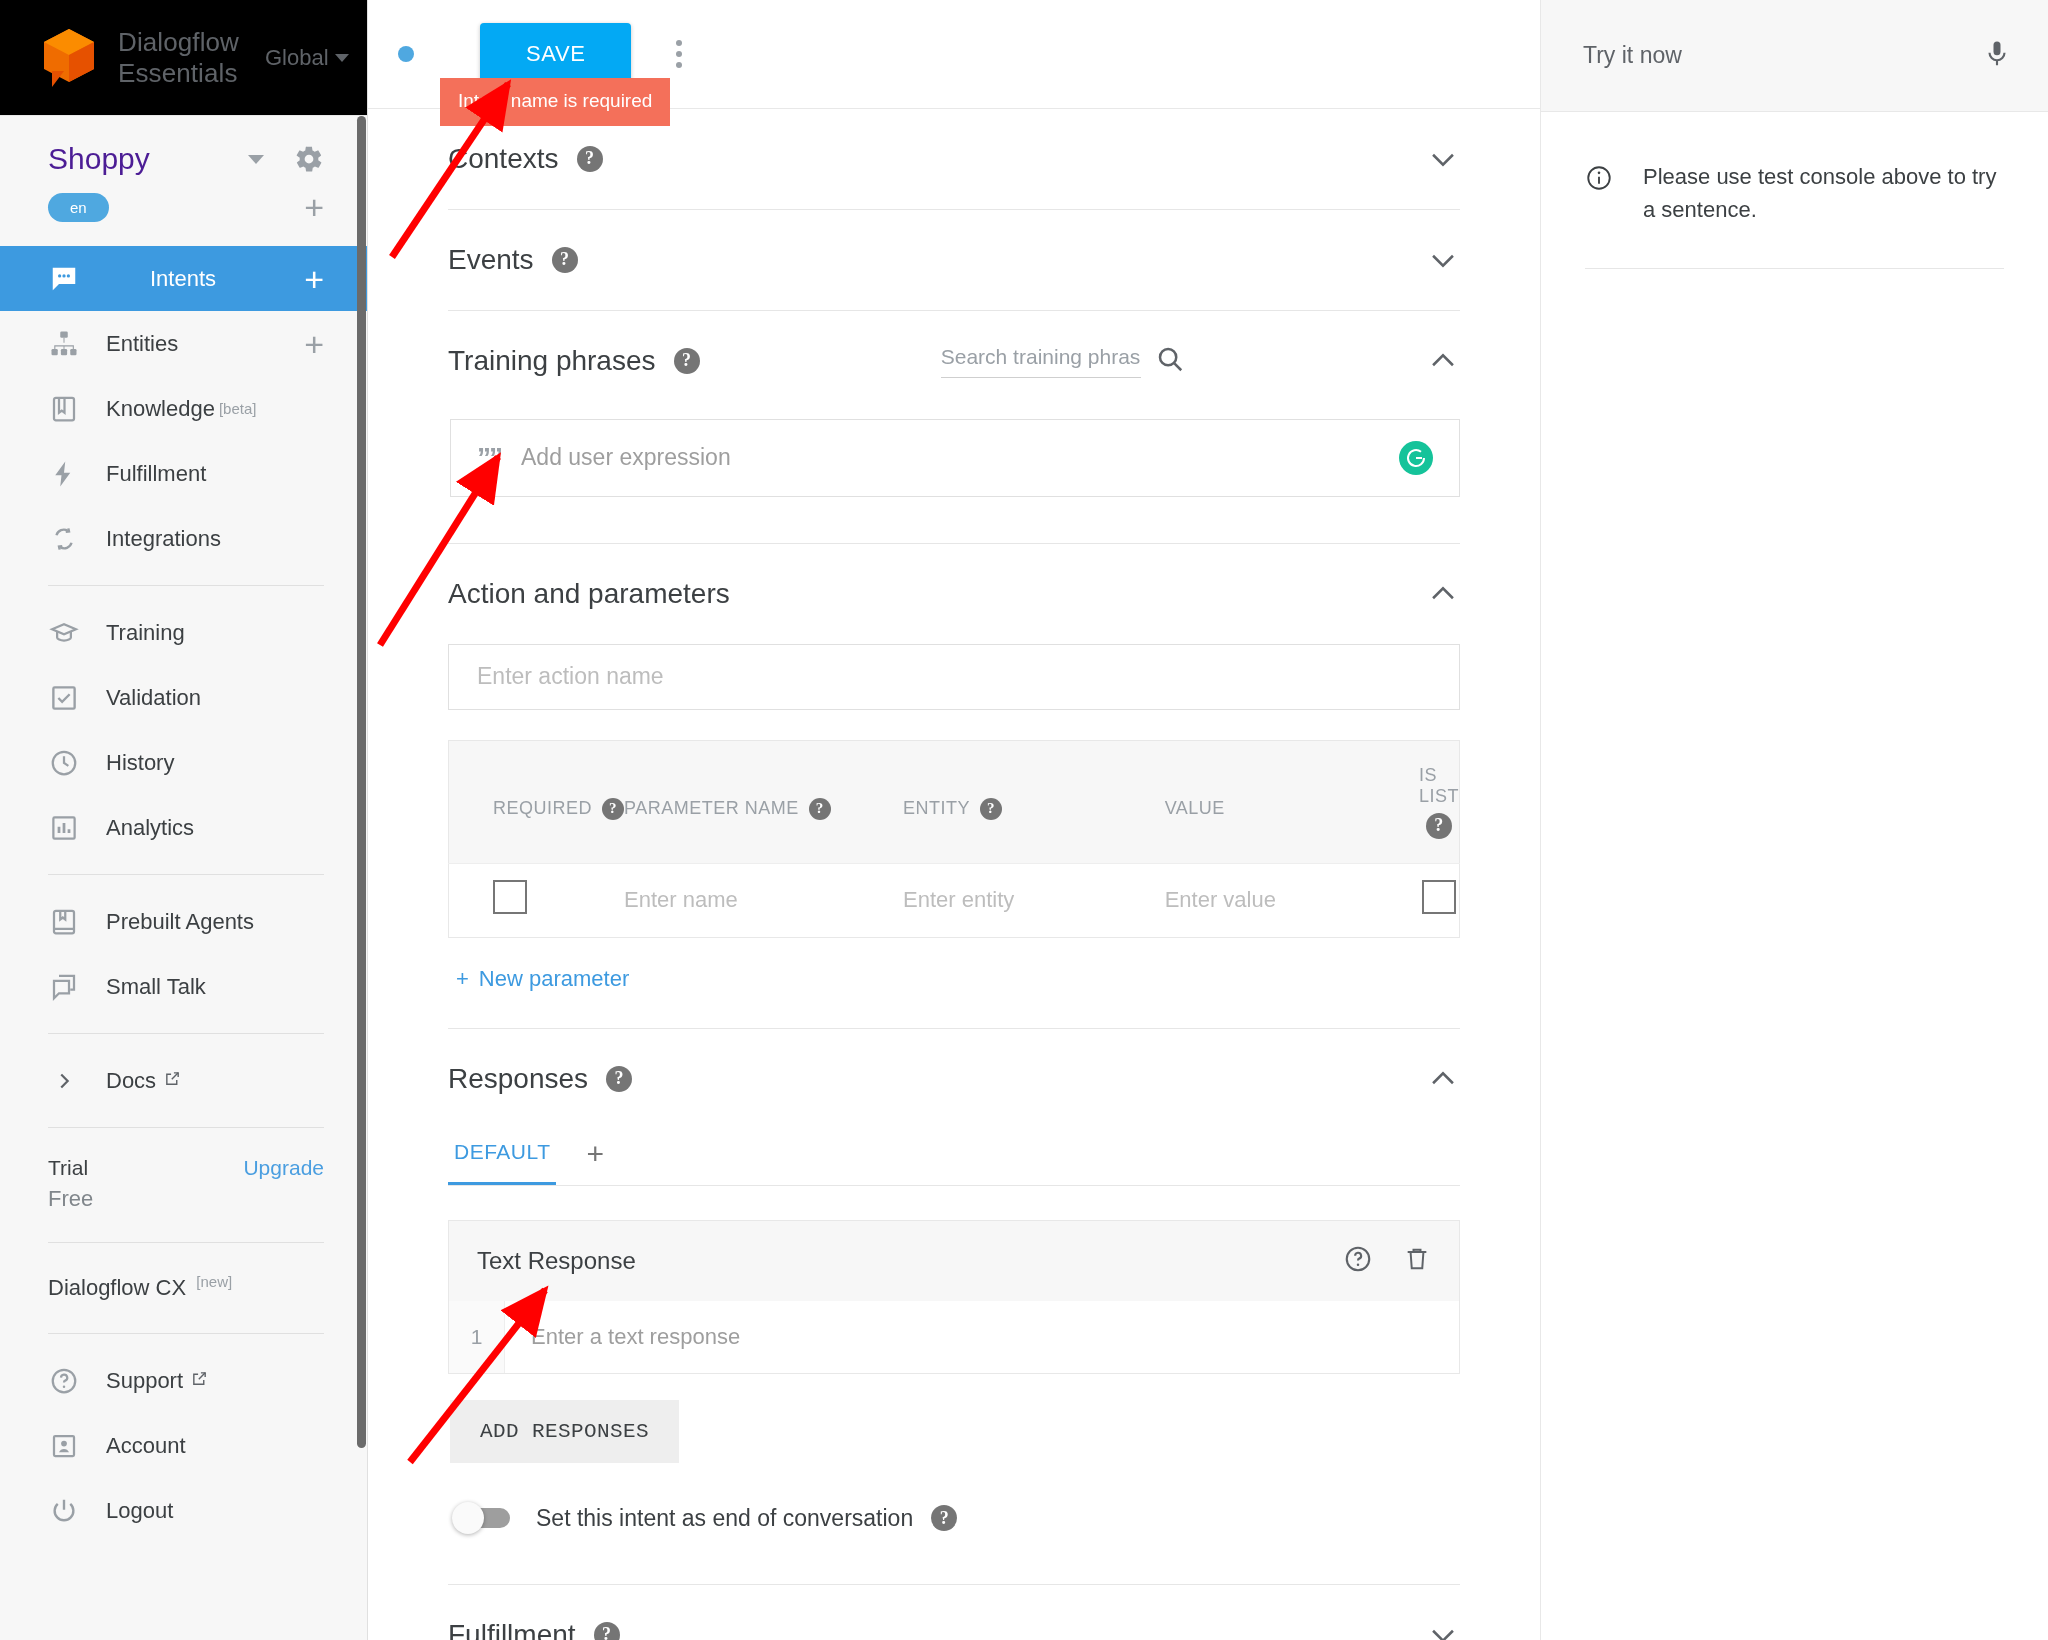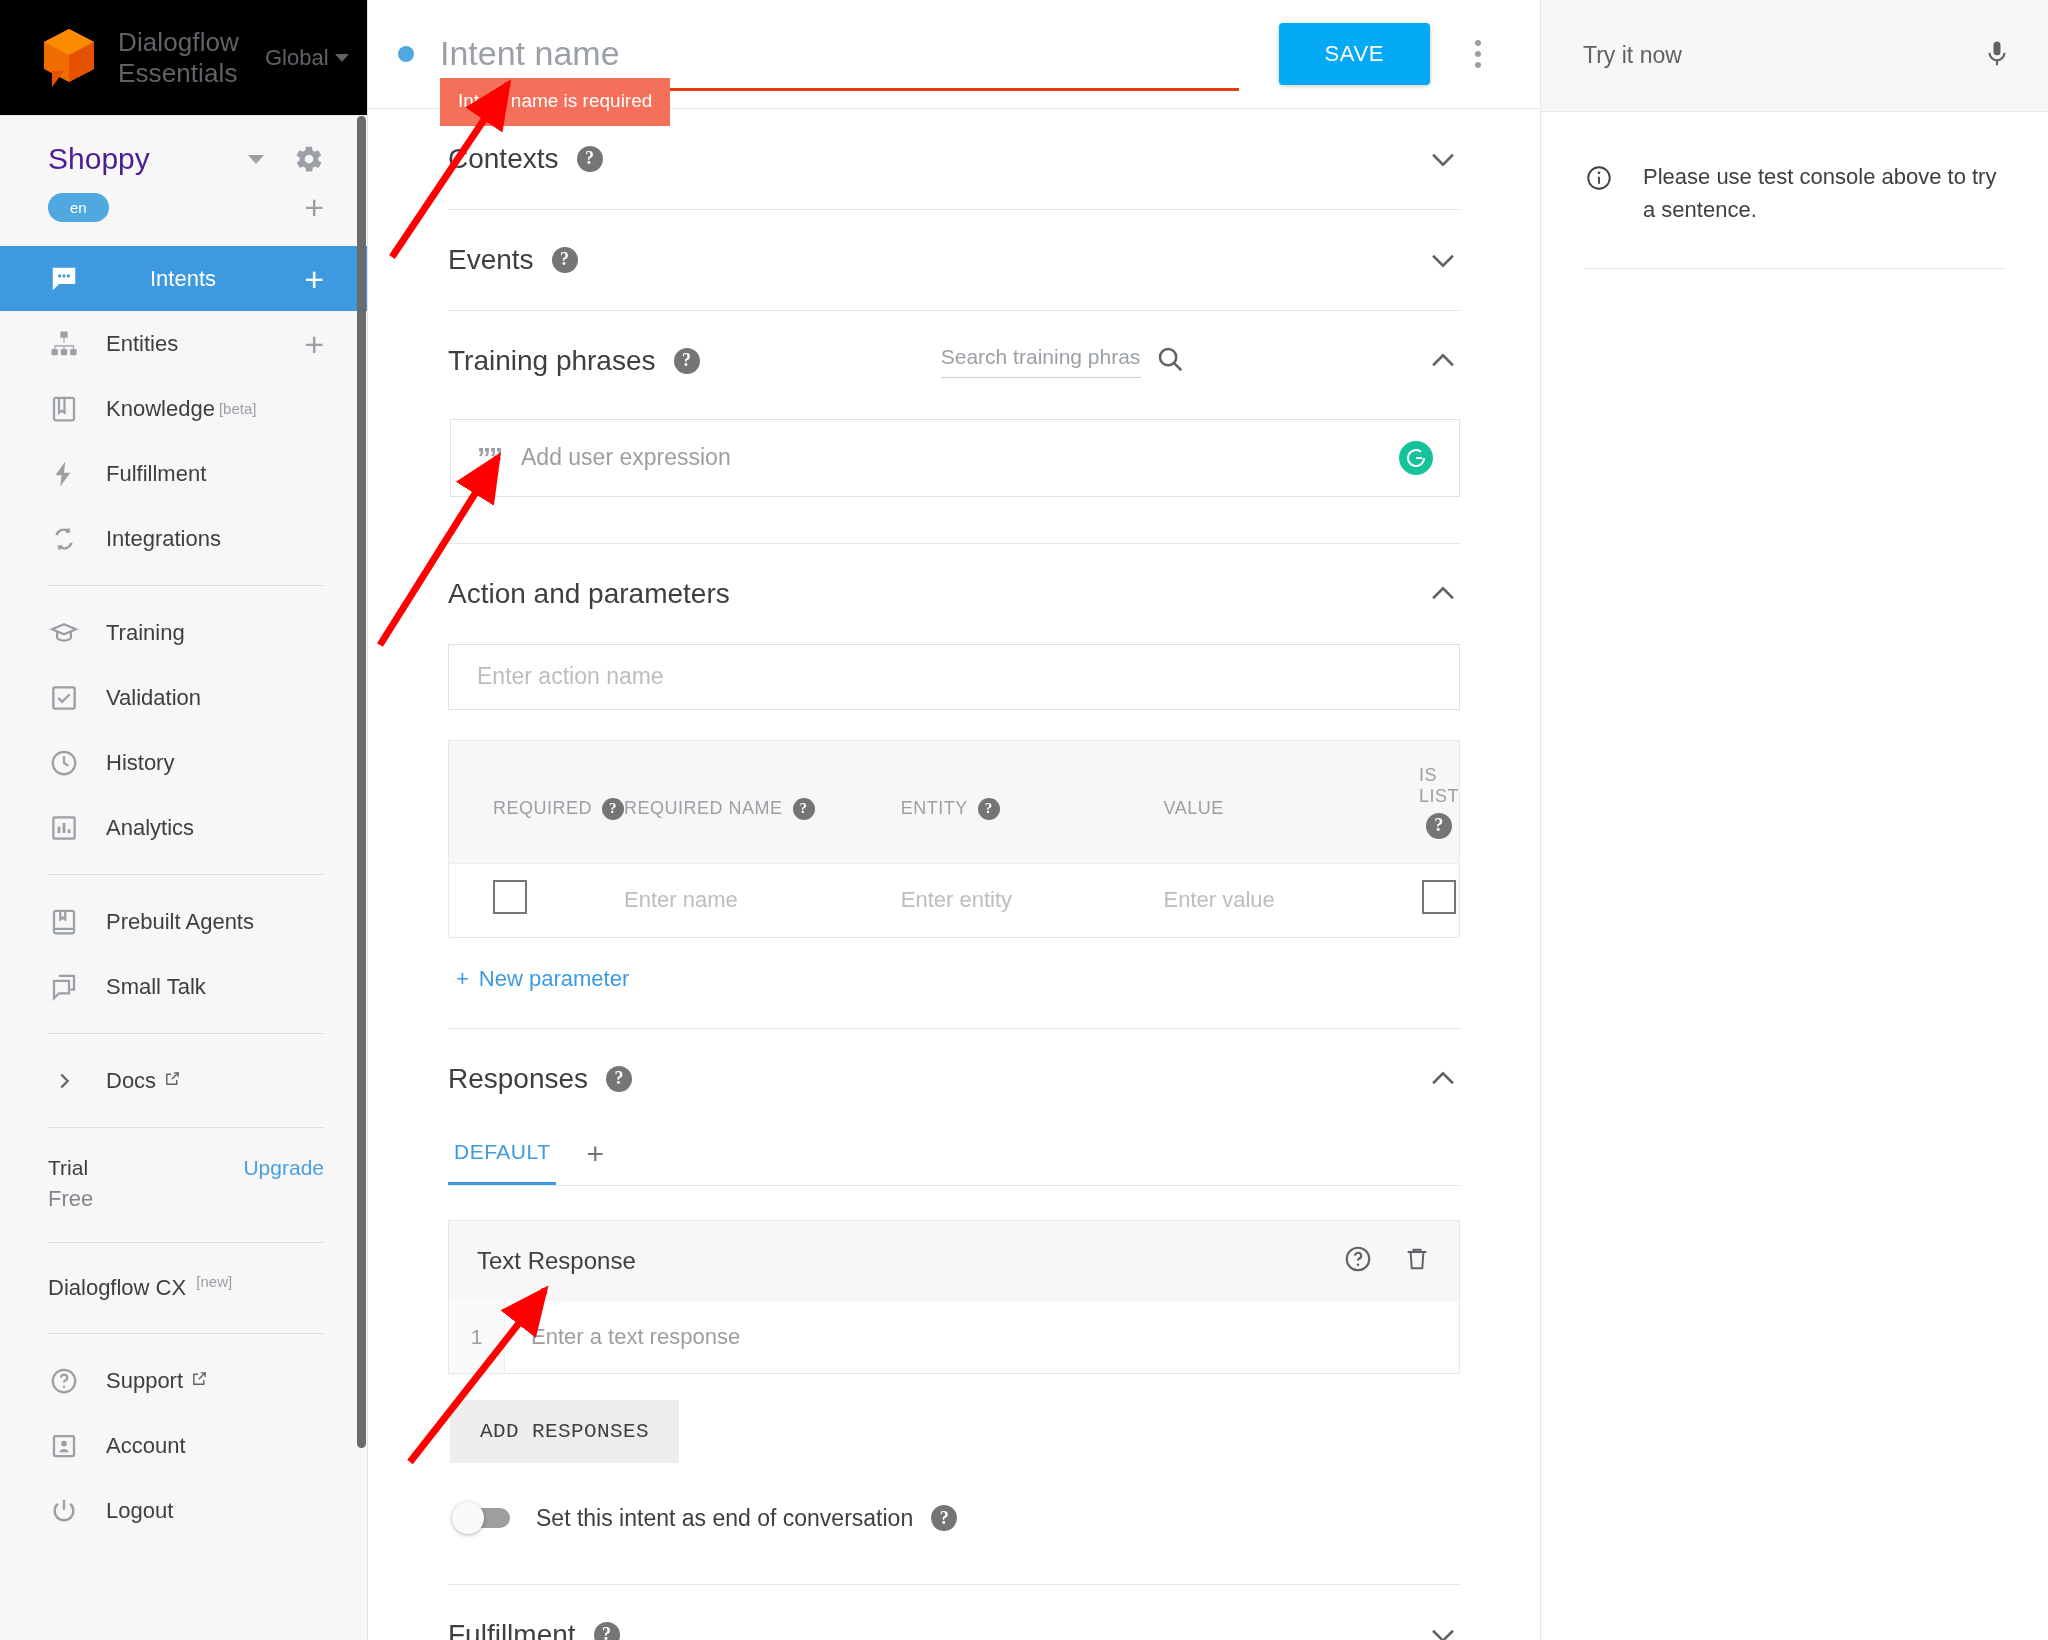--- a/index.html
+++ b/index.html
@@ -448,24 +448,20 @@
     </div>
 
     <div class="sb-scroll"></div>
     <div class="sb-edge"></div>
   </div>
 
   <div class="main">
 
     <div class="topbar">
       <span class="blue-dot"></span>
-      <div class="intent-field">
-        <input class="intent-input" value="" placeholder="Intent name" style="">
-        <div class="intent-underline"></div>
-      </div>
       <button class="save-btn">SAVE</button>
       <div class="kebab">
           <i></i>
           <i></i>
           <i></i>
         </div>
       <div class="err-tip">Intent name is required</div>
     </div>
 
     <div class="content">
@@ -540,21 +536,21 @@
           <thead>
             <tr>
               <th style="width:140px;padding-left:44px;">
                 <span class="th-in">
                     <span>REQUIRED</span>
                     <span class="qmark">?</span>
                   </span>
               </th>
               <th style="width:310px;">
                 <span class="th-in">
-                    <span>REQUIRED NAME</span>
+                    <span>PARAMETER NAME</span>
                     <span class="qmark">?</span>
                   </span>
               </th>
               <th style="width:300px;">
                 <span class="th-in">
                     <span>ENTITY</span>
                     <span class="qmark">?</span>
                   </span>
               </th>
               <th style="width:300px;">

